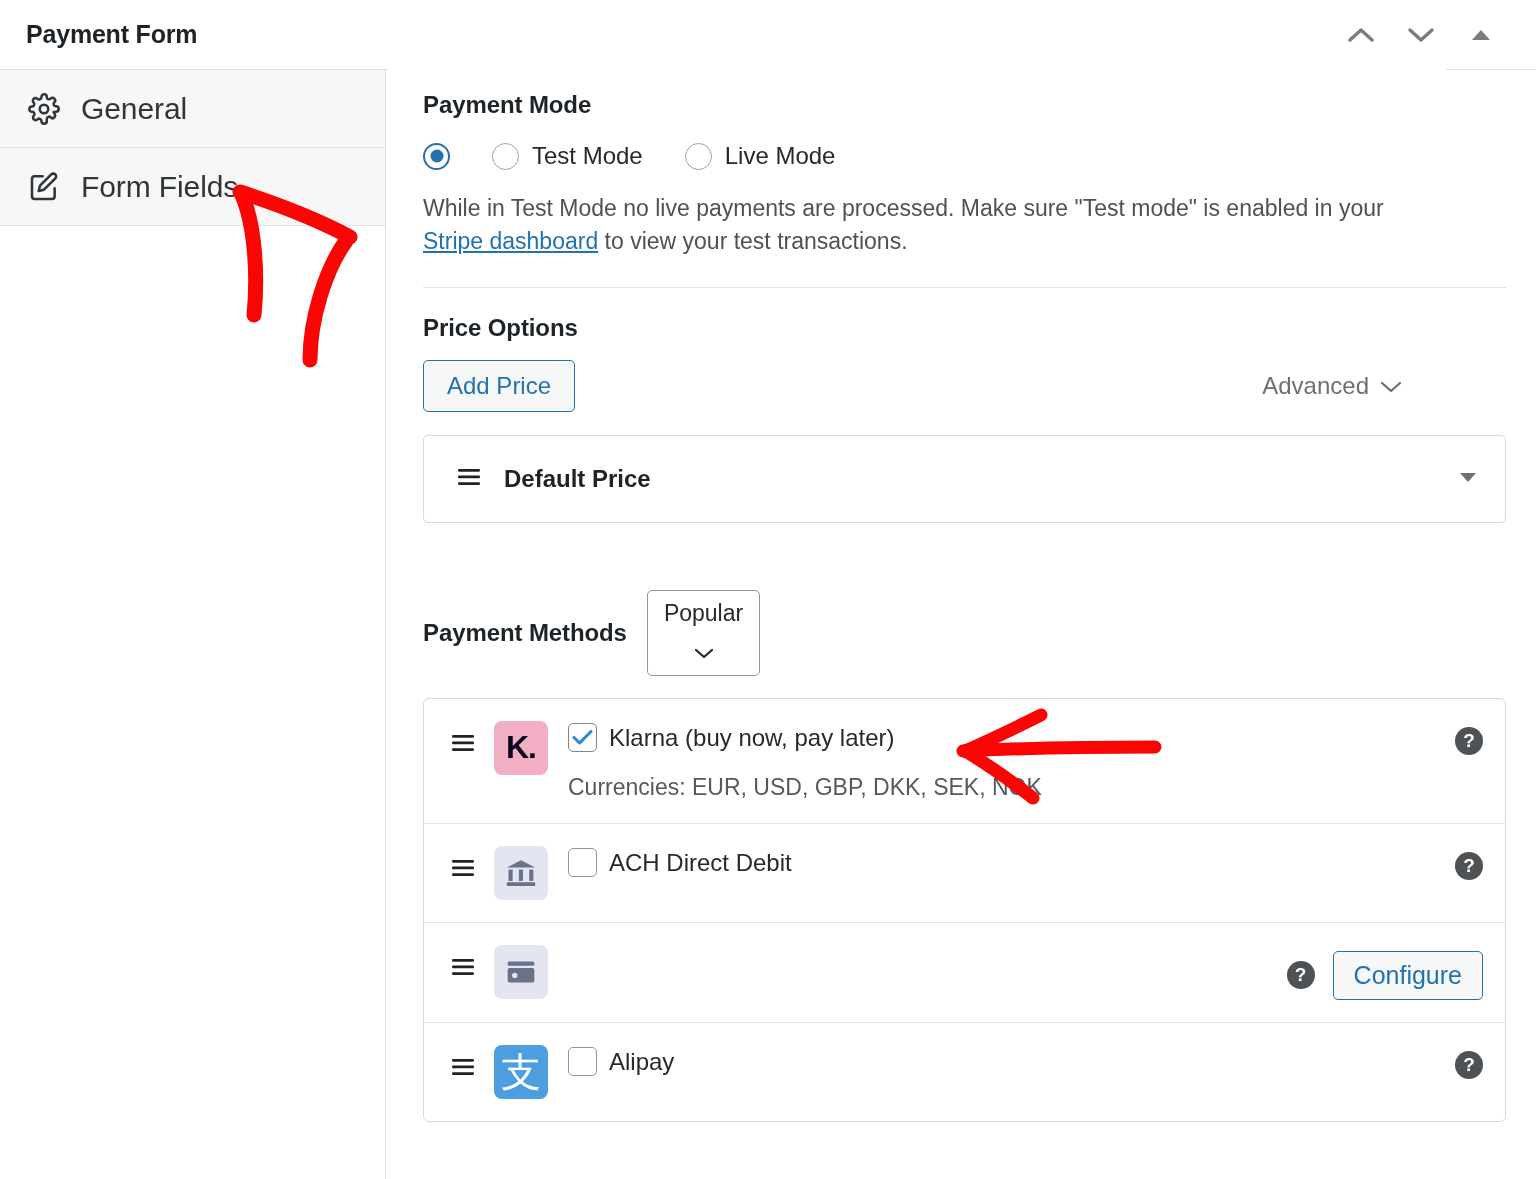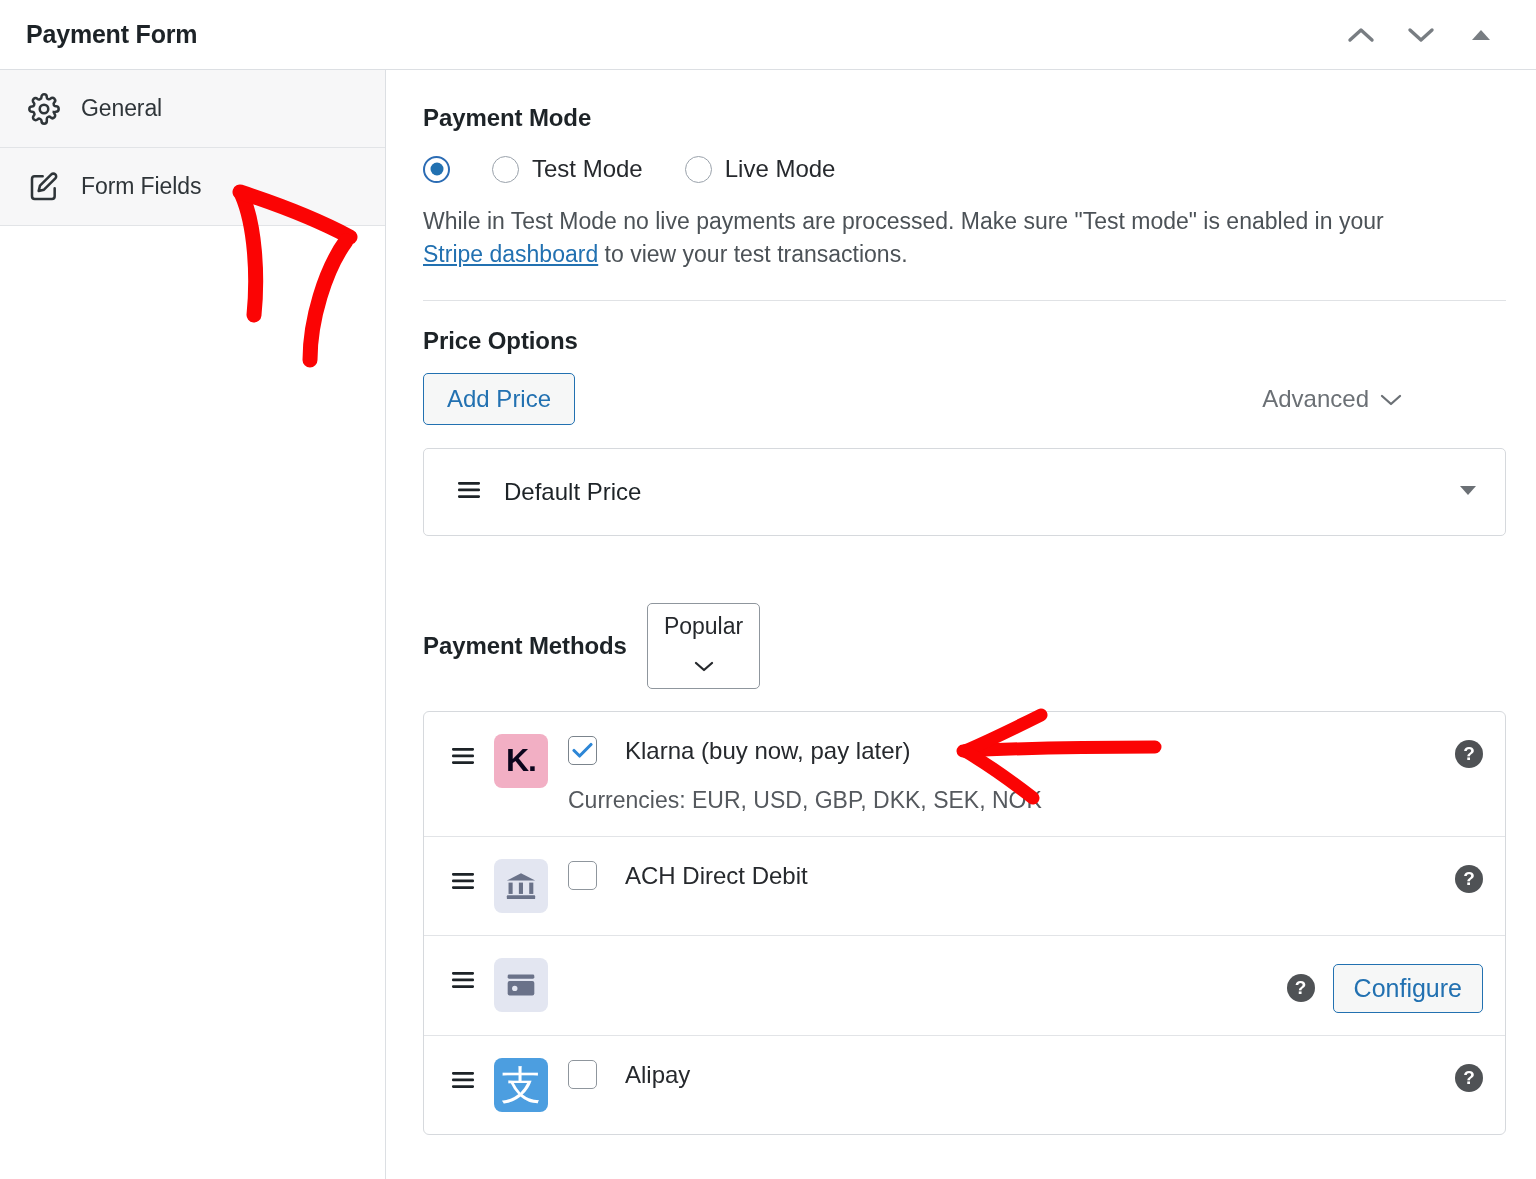--- a/index.html
+++ b/index.html
@@ -82,33 +82,33 @@
     left: 0; top: 0; bottom: 0;
     width: 5px;
     background: #2b6cb4;
   }
   .side-icon {
     width: 34px; height: 34px;
     display: flex; align-items: center; justify-content: center;
     flex: none;
   }
   .side-label {
-    font-size: 23px;
+    font-size: 30px;
     color: #2f3539;
     letter-spacing: -0.1px;
   }
   .side-item.active .side-label {
     color: #2b6cb4;
     font-weight: bold;
   }
 
   
   .content {
     position: absolute;
-    left: 387px; top: 70px;
+    left: 387px; top: 57px;
     width: 1059px;
     height: 1109px;
     background: #ffffff;
     padding: 34px 30px 0 36px;
   }
 
   .section-title {
     font-size: 24px;
     font-weight: bold;
     color: #1d2327;
@@ -210,21 +210,21 @@
     border: 1px solid #d6d9dd;
     border-radius: 5px;
     background: #ffffff;
     display: flex;
     align-items: center;
     padding: 0 26px 0 32px;
     cursor: pointer;
   }
   .price-card-name {
     font-size: 24px;
-    font-weight: normal;
+    font-weight: bold;
     color: #1d2327;
     margin-left: 22px;
   }
   .price-card-caret { margin-left: auto; }
 
   
   .methods-head {
     display: flex;
     align-items: center;
     gap: 20px;
@@ -295,21 +295,21 @@
   }
 
   .method-body {
     margin-left: 20px;
     flex: 1;
     min-width: 0;
   }
   .method-main {
     display: flex;
     align-items: center;
-    gap: 28px;
+    gap: 12px;
     min-height: 34px;
   }
   .checkbox {
     width: 29px; height: 29px;
     border: 1.6px solid #8f969d;
     border-radius: 5px;
     background: #ffffff;
     flex: none;
     display: flex;
     align-items: center;

